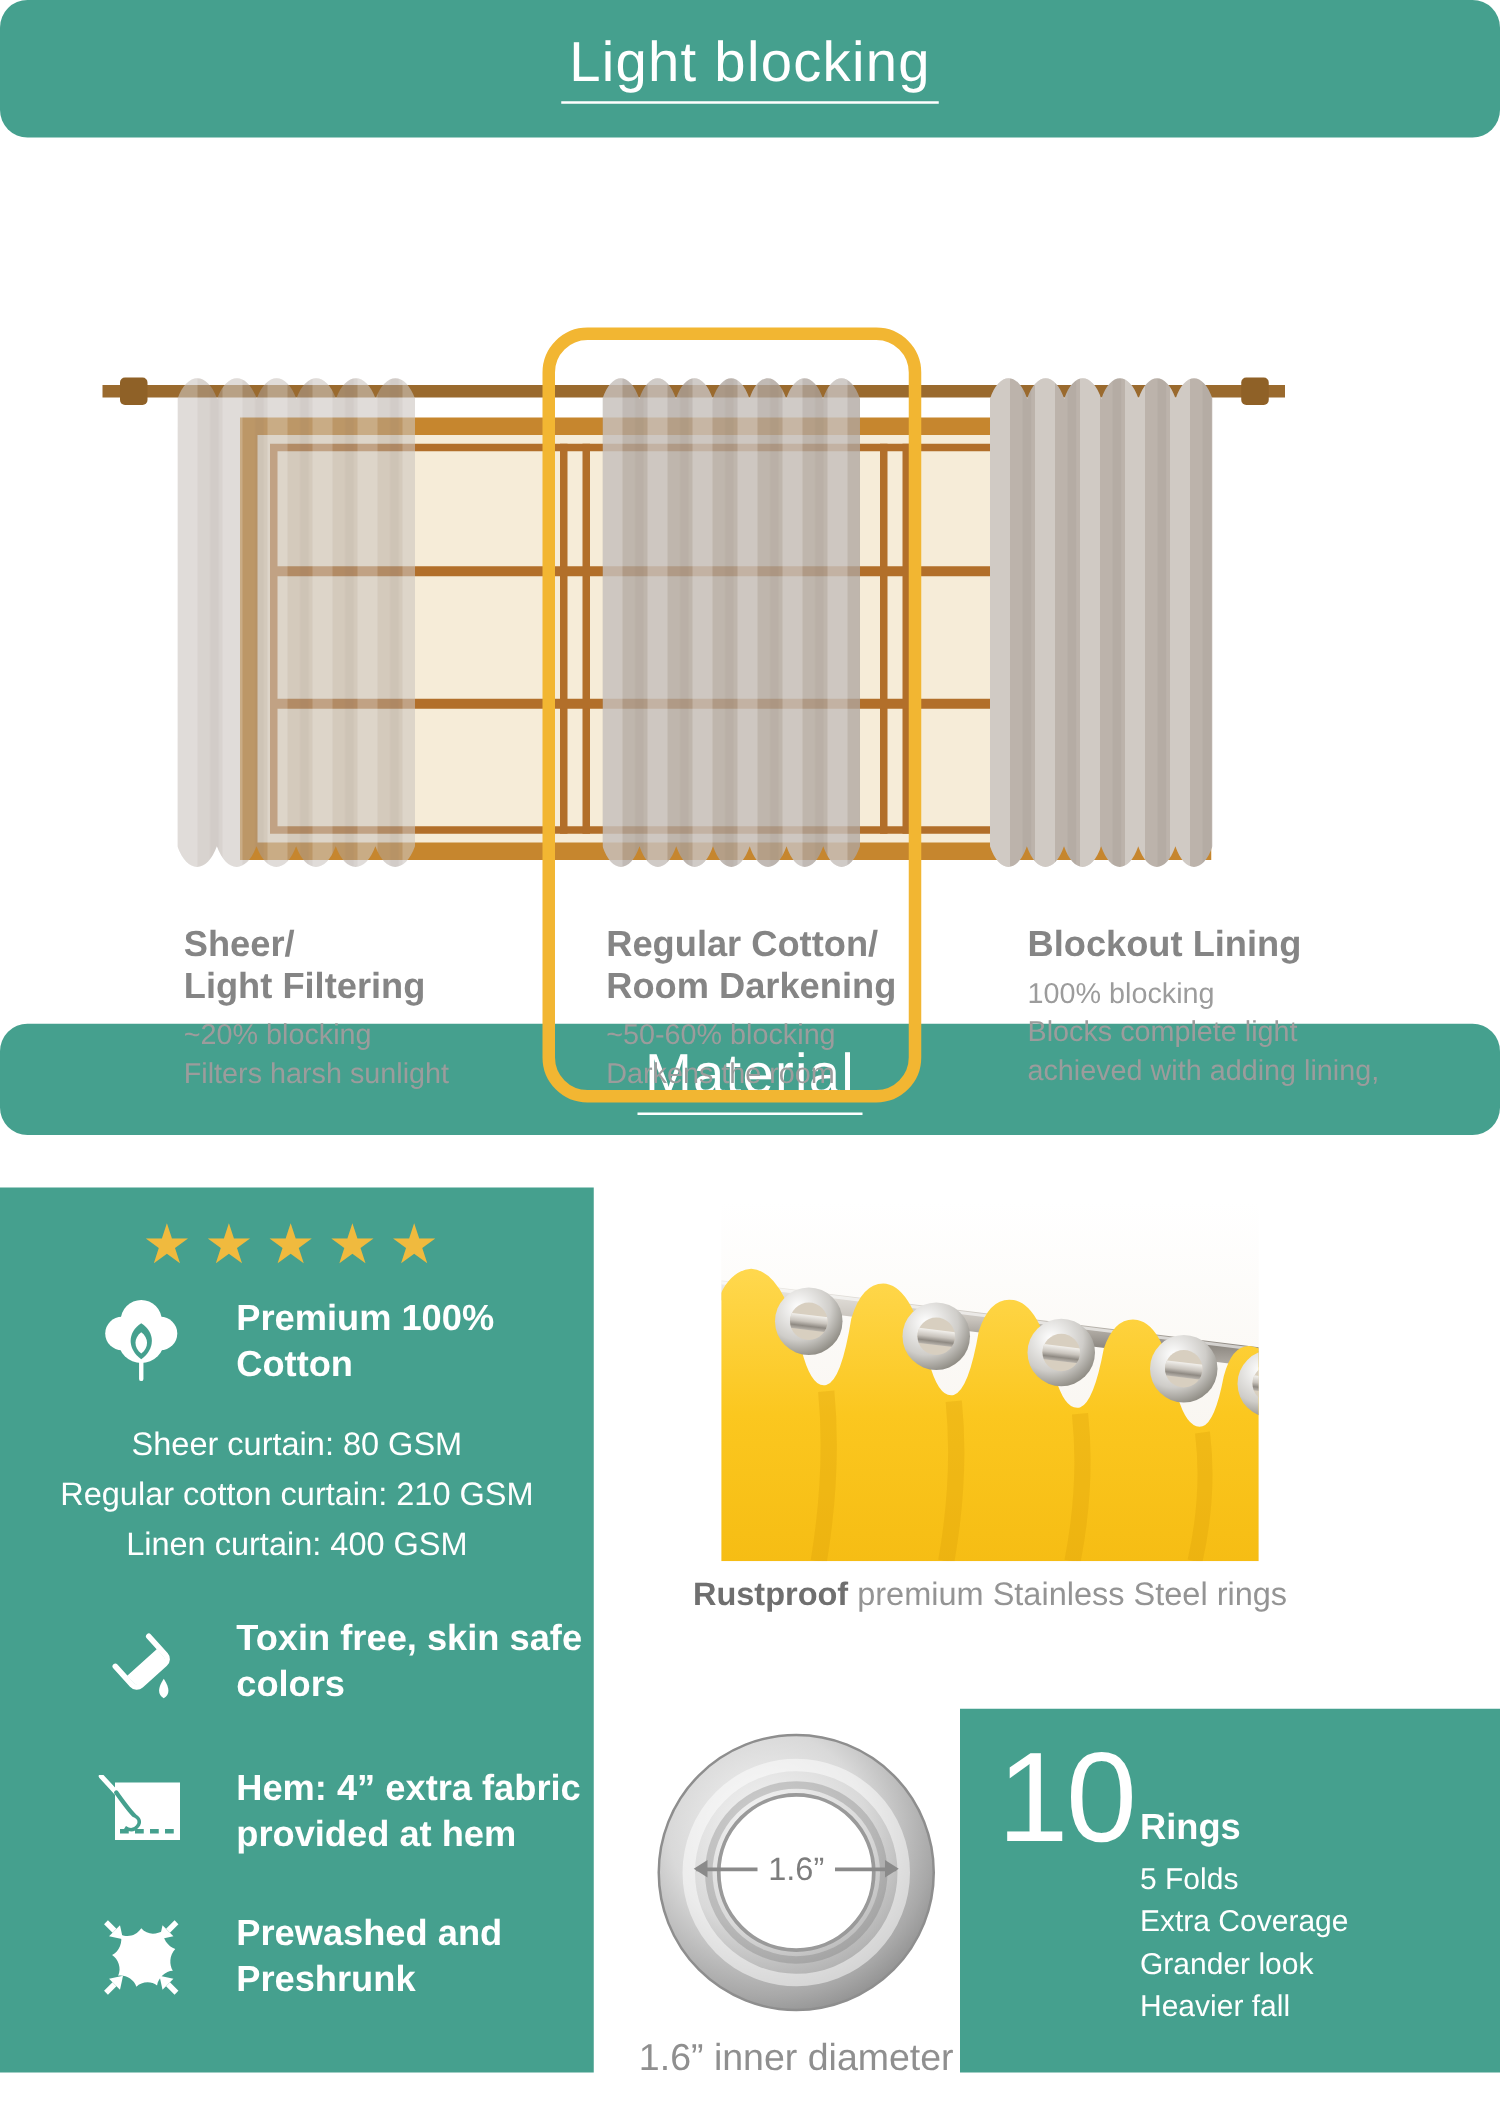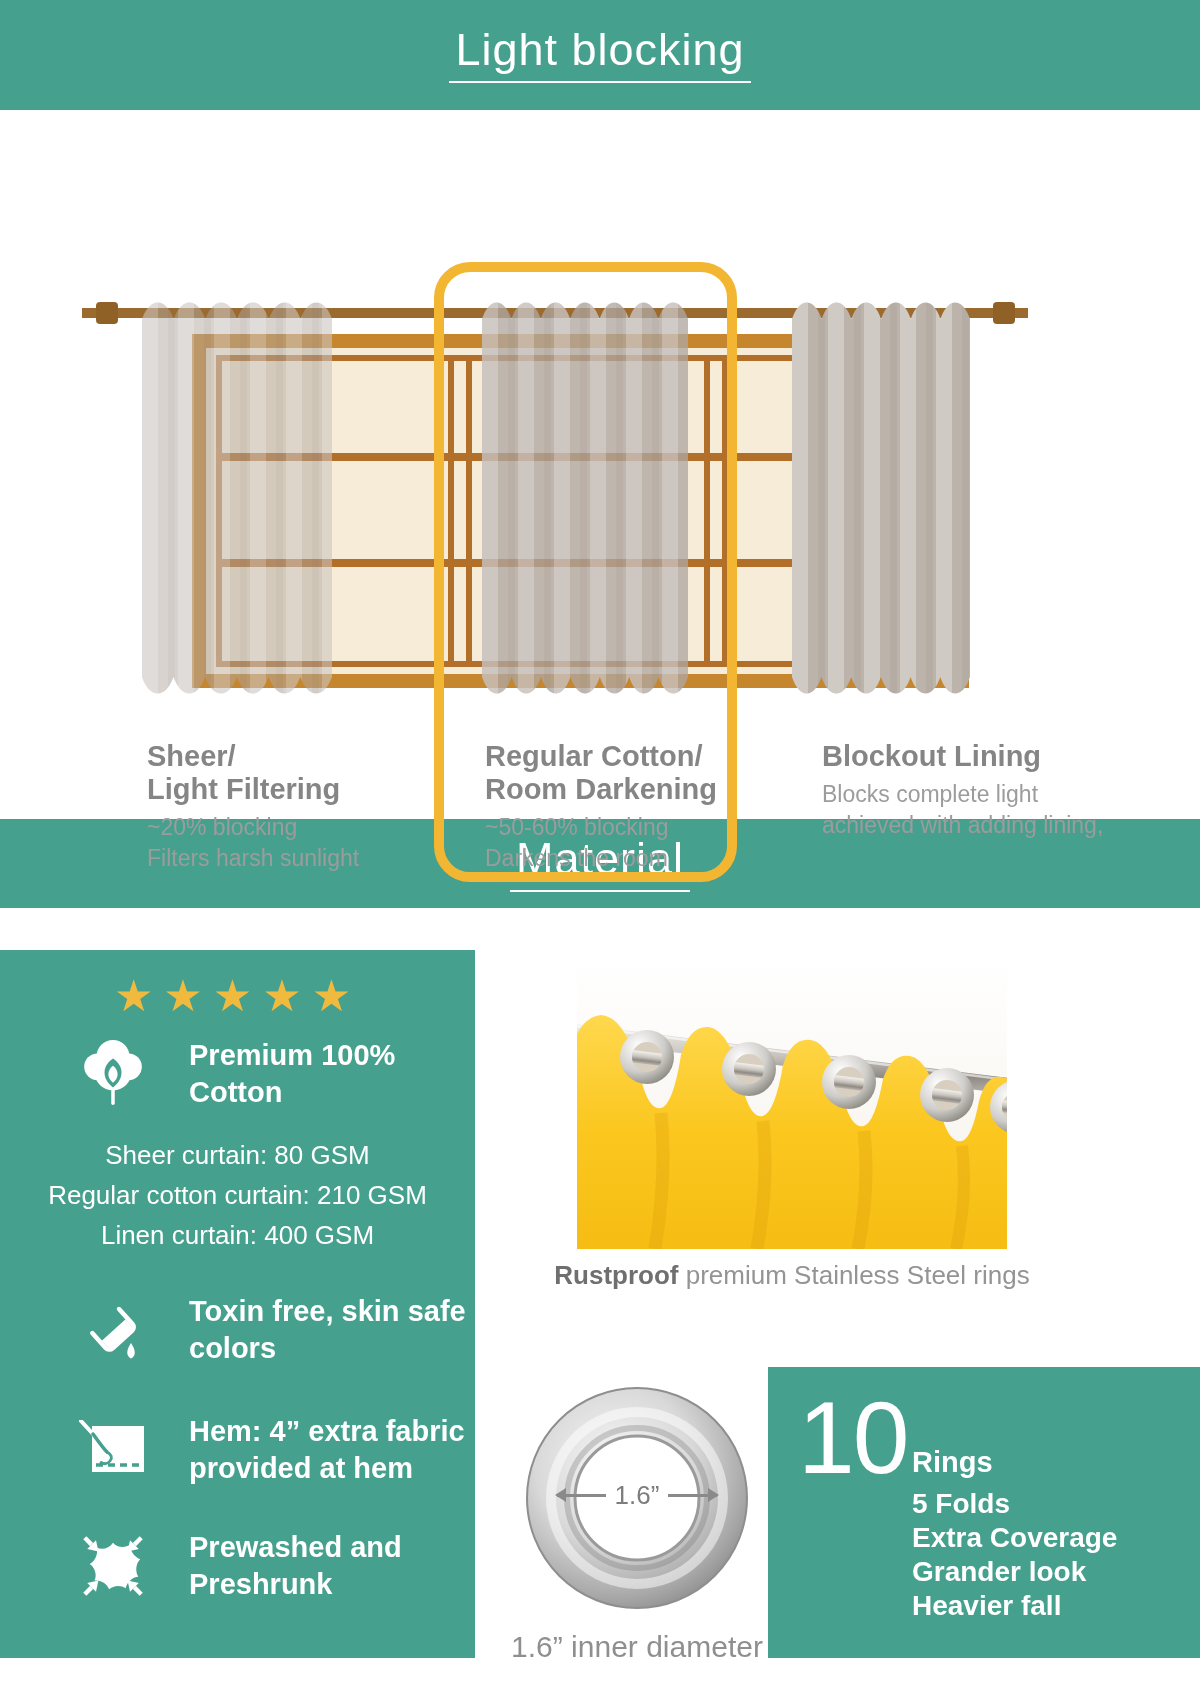--- a/index.html
+++ b/index.html
@@ -5,21 +5,21 @@
   :root{
     --teal:#45a08e; --gold:#f0ba3e; --highlight:#f2b632;
     --frame:#c6862e; --frame_dark:#b26f2a; --glass:#f6ecd8; --rod_brown:#9a6a2e;
     --heading_grey:#858585; --body_grey:#9c9c9c; --caption_dark:#6f6f6f; --caption_grey:#949494;
   }
   *{margin:0;padding:0;box-sizing:border-box;}
   body{background:#e8e8e8;font-family:"Liberation Sans",sans-serif;}
   .page{position:relative;width:1200px;height:1700px;background:#ffffff;margin:0 auto;overflow:hidden;}
 
   
-  .band{position:absolute;left:0;width:1200px;background:var(--teal);display:flex;align-items:center;justify-content:center;}
+  .band{position:absolute;left:0;width:1200px;background:var(--teal);display:flex;align-items:center;justify-content:center;border-radius:22px;}
   .band-top{top:0;height:110px;}
   .band-mid{top:819px;height:89px;}
   .band-title{color:#ffffff;font-size:45px;font-weight:400;letter-spacing:1px;padding:0 6px 9px 6px;border-bottom:2.5px solid #ffffff;line-height:1;}
 
   
   .illus{position:absolute;left:0;top:110px;width:1200px;height:680px;}
   .rod{position:absolute;left:82px;top:198px;width:946px;height:10px;background:var(--rod_brown);z-index:1;}
   .finial{position:absolute;top:192px;width:22px;height:22px;border-radius:4px;background:#8f6127;z-index:1;}
   .finial-left{left:96px;} .finial-right{left:993px;}
 
@@ -67,21 +67,21 @@
   .dline.l::before{content:"";position:absolute;left:-2px;top:-6px;border:7px solid transparent;border-right:11px solid #8a8a8a;border-left:0;}
   .dline.r::after{content:"";position:absolute;right:-2px;top:-6px;border:7px solid transparent;border-left:11px solid #8a8a8a;border-right:0;}
   .dim .dlabel{margin:0 9px;font-size:26px;color:#7d7d7d;white-space:nowrap;}
   .ring-cap{position:absolute;left:487px;top:1630px;width:300px;text-align:center;font-size:30px;color:#8f8f8f;}
 
   
   .panel-right{position:absolute;left:768px;top:1367px;width:432px;height:291px;background:var(--teal);color:#fff;}
   .big-number{position:absolute;left:30px;top:20px;font-size:102px;line-height:1;font-weight:400;letter-spacing:-2px;}
   .rp-text{position:absolute;left:144px;top:78px;}
   .rp-unit{font-size:29px;font-weight:bold;line-height:34px;margin-bottom:8px;}
-  .rp-line{font-size:28px;font-weight:bold;line-height:34px;}
+  .rp-line{font-size:24px;font-weight:normal;line-height:34px;}
 </style>
 </head>
 <body>
 
 <div class="page">
 
   <div class="band band-top">
     <span class="band-title">Light blocking</span>
   </div>
 
@@ -149,20 +149,21 @@
         <div class="hline">Regular Cotton/</div>
         <div class="hline">Room Darkening</div>
       </div>
       <div class="bline">~50-60% blocking</div>
       <div class="bline">Darkens the room</div>
     </div>
     <div class="col col-3">
       <div class="hgroup">
         <div class="hline">Blockout Lining</div>
       </div>
+      <div class="bline">100% blocking</div>
       <div class="bline">Blocks complete light</div>
       <div class="bline">achieved with adding lining,</div>
     </div>
   </div>
 
   <div class="band band-mid">
     <span class="band-title">Material</span>
   </div>
 
   <div class="panel-left">

